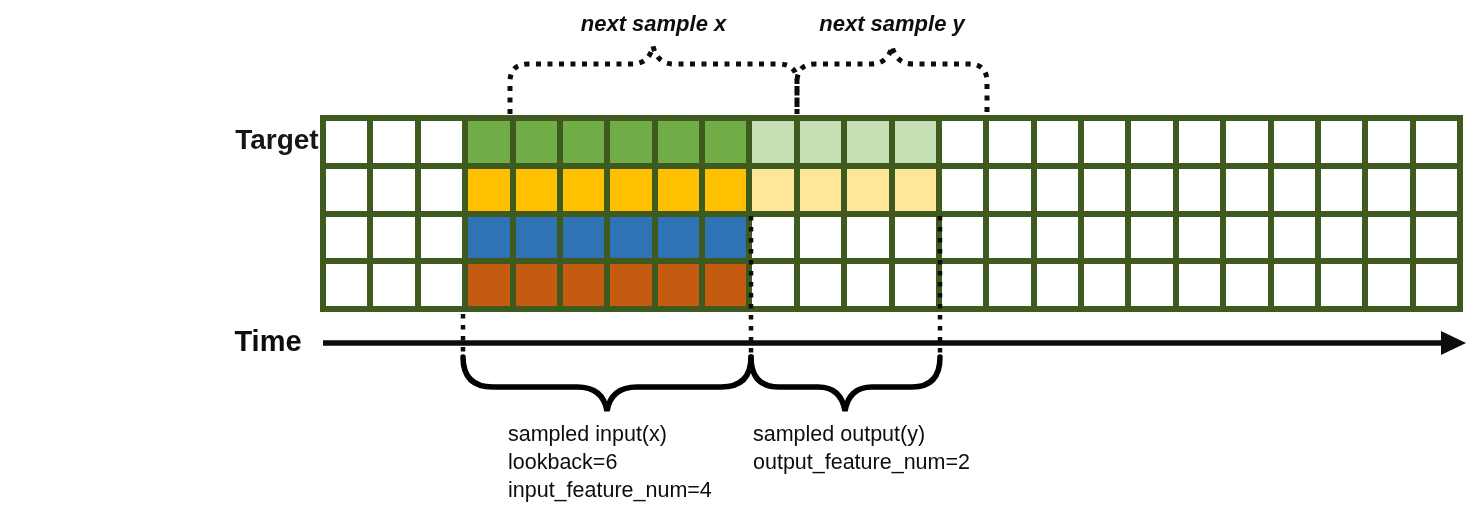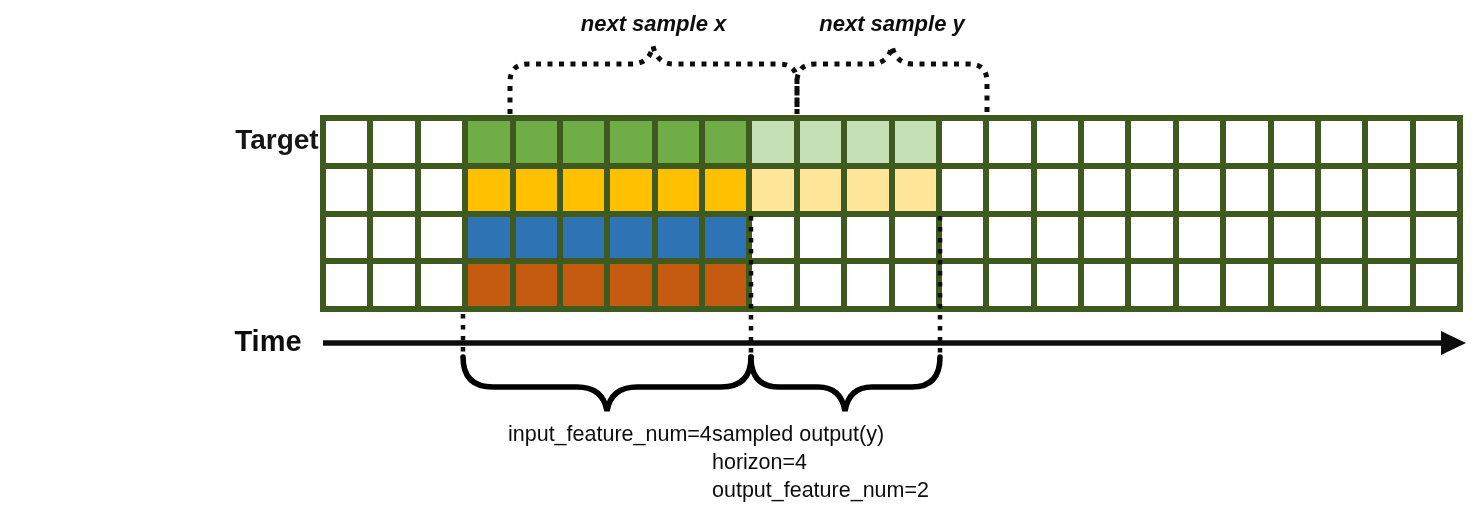--- a/index.html
+++ b/index.html
@@ -34,21 +34,21 @@
   .cell { width:100%; height:100%; }
   .time-label {
     position:absolute; left:218px; top:325px; width:100px; text-align:center;
     font-size:29px; font-weight:bold; color:#0d0d0d;
   }
   .note {
     position:absolute; top:420px; font-size:21.5px; line-height:28px; color:#0d0d0d;
     white-space:nowrap;
   }
   .note.input  { left:508px; }
-  .note.output { left:712px; }
+  .note.output { left:753px; }
   svg.overlay { position:absolute; left:0; top:0; pointer-events:none; }
 </style>
 </head>
 <body>
 
 <div class="canvas">
 
 
   <div class="next-label x">next sample x</div>
   <div class="next-label y">next sample y</div>
@@ -150,25 +150,26 @@
       <div class="cell" style="background: rgb(255, 255, 255);"></div>
       <div class="cell" style="background: rgb(255, 255, 255);"></div>
       <div class="cell" style="background: rgb(255, 255, 255);"></div>
       <div class="cell" style="background: rgb(255, 255, 255);"></div>
       <div class="cell" style="background: rgb(255, 255, 255);"></div>
     </div>
 
   <div class="time-label">Time</div>
 
   <div class="note input">
+    <div>sampled input(x)</div>
+    <div>lookback=6</div>
     <div>input_feature_num=4</div>
   </div>
   <div class="note output">
     <div>sampled output(y)</div>
-    <div>horizon=4</div>
     <div>output_feature_num=2</div>
   </div>
 
   <svg class="overlay" width="1476" height="516" viewBox="0 0 1476 516">
 
     <path d="M 510 114 L 510 82 Q 510 64 528 64 L 632 64 Q 649 64 653 46 Q 657 64 674 64 L 779 64 Q 797 64 797 82 L 797 114" fill="none" stroke="#0d0d0d" stroke-width="5" stroke-dasharray="5 6.5"></path>
 
     <path d="M 797 114 L 797 82 Q 797 64 815 64 L 871 64 Q 888 64 892 46 Q 896 64 913 64 L 969 64 Q 987 64 987 82 L 987 114" fill="none" stroke="#0d0d0d" stroke-width="5" stroke-dasharray="5 6.5"></path>
 
     <path d="M 463 314 L 463 356" fill="none" stroke="#0d0d0d" stroke-width="4.5" stroke-dasharray="4.5 6.5"></path>

